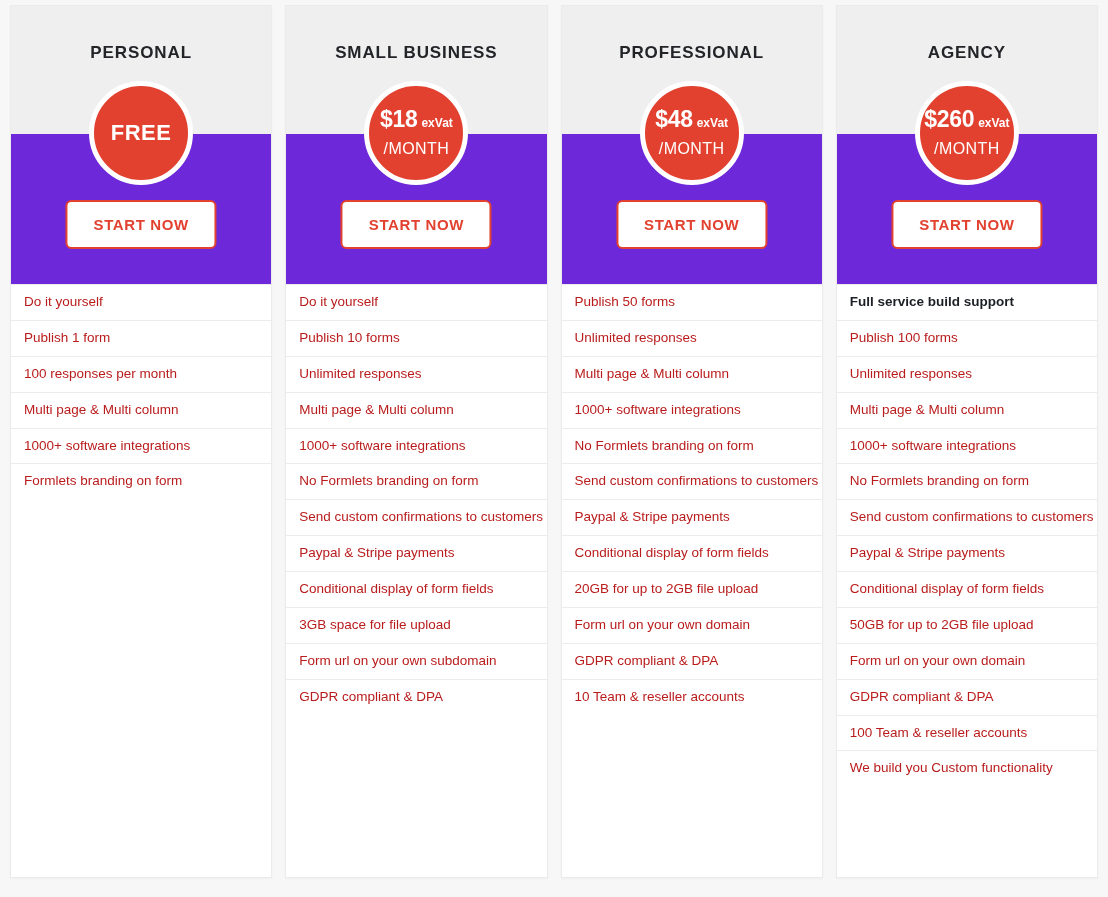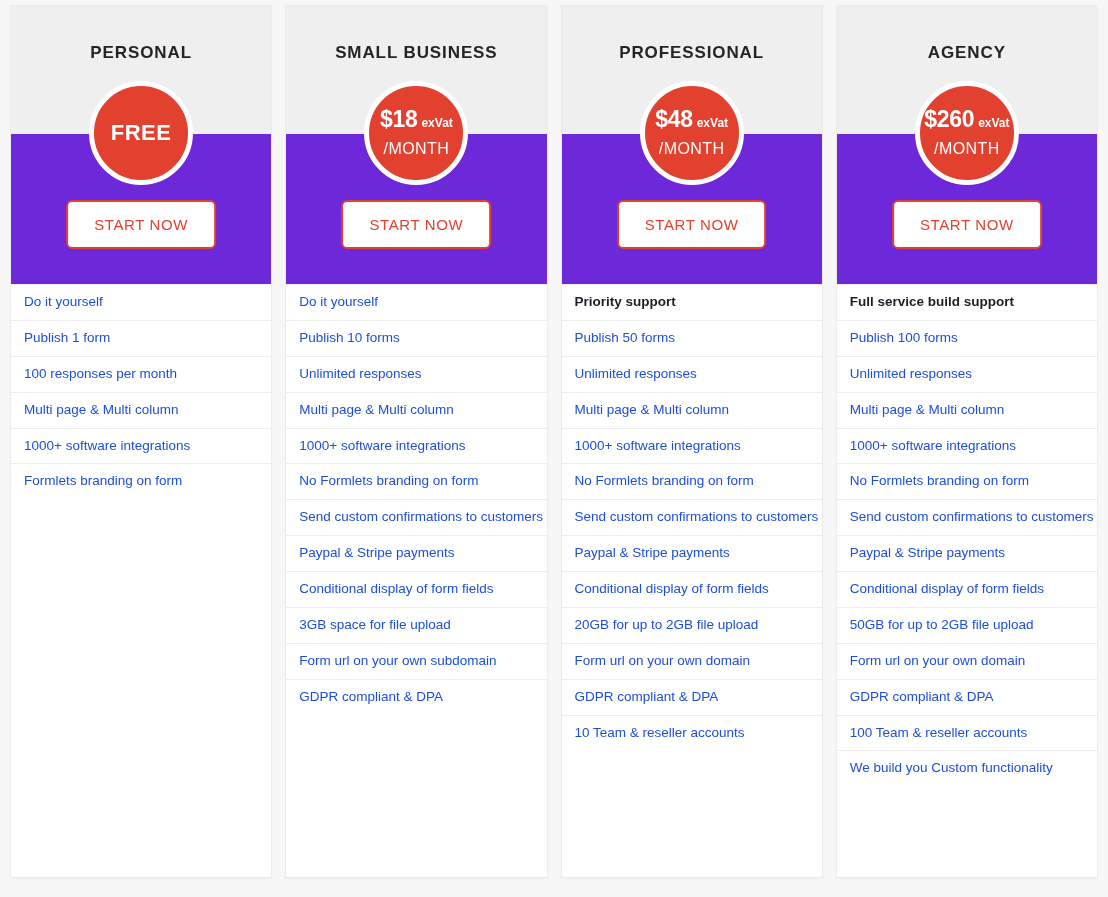--- a/index.html
+++ b/index.html
@@ -119,40 +119,40 @@
     top: 66px;
   }
 
   .start-button {
     display: inline-block;
     border: 2px solid #e2412f;
     border-radius: 6px;
     background: #ffffff;
     color: #e2412f;
     font-size: 15px;
-    font-weight: normal;
+    font-weight: bold;
     letter-spacing: 0.6px;
     padding: 14px 26px;
     cursor: pointer;
     font-family: "Liberation Sans", sans-serif;
     white-space: nowrap;
   }
 
   
   .feature-list {
     list-style: none;
     padding: 0 0 0 0;
     margin: 0;
     flex: 1 1 auto;
   }
 
   .feature-item {
     border-top: 1px solid #ececec;
     font-size: 13.5px;
-    color: #1d4ed8;
+    color: #b91c1c;
     padding: 9px 0 9px 13px;
     line-height: 1.25;
     white-space: nowrap;
   }
 
   .feature-item.highlight {
     font-weight: bold;
     color: #1c2026;
   }
 </style>
@@ -218,21 +218,20 @@
         <div class="price-circle">
           <div class="price-row">
             <span class="price-amount">$48</span>
             <span class="price-vat">exVat</span>
           </div>
           <div class="price-period">/MONTH</div>
         </div>
         <div class="cta-wrap"><button class="start-button">START NOW</button></div>
       </div>
       <ul class="feature-list">
-        <li class="feature-item highlight">Priority support</li>
         <li class="feature-item">Publish 50 forms</li>
         <li class="feature-item">Unlimited responses</li>
         <li class="feature-item">Multi page &amp; Multi column</li>
         <li class="feature-item">1000+ software integrations</li>
         <li class="feature-item">No Formlets branding on form</li>
         <li class="feature-item">Send custom confirmations to customers</li>
         <li class="feature-item">Paypal &amp; Stripe payments</li>
         <li class="feature-item">Conditional display of form fields</li>
         <li class="feature-item">20GB for up to 2GB file upload</li>
         <li class="feature-item">Form url on your own domain</li>

